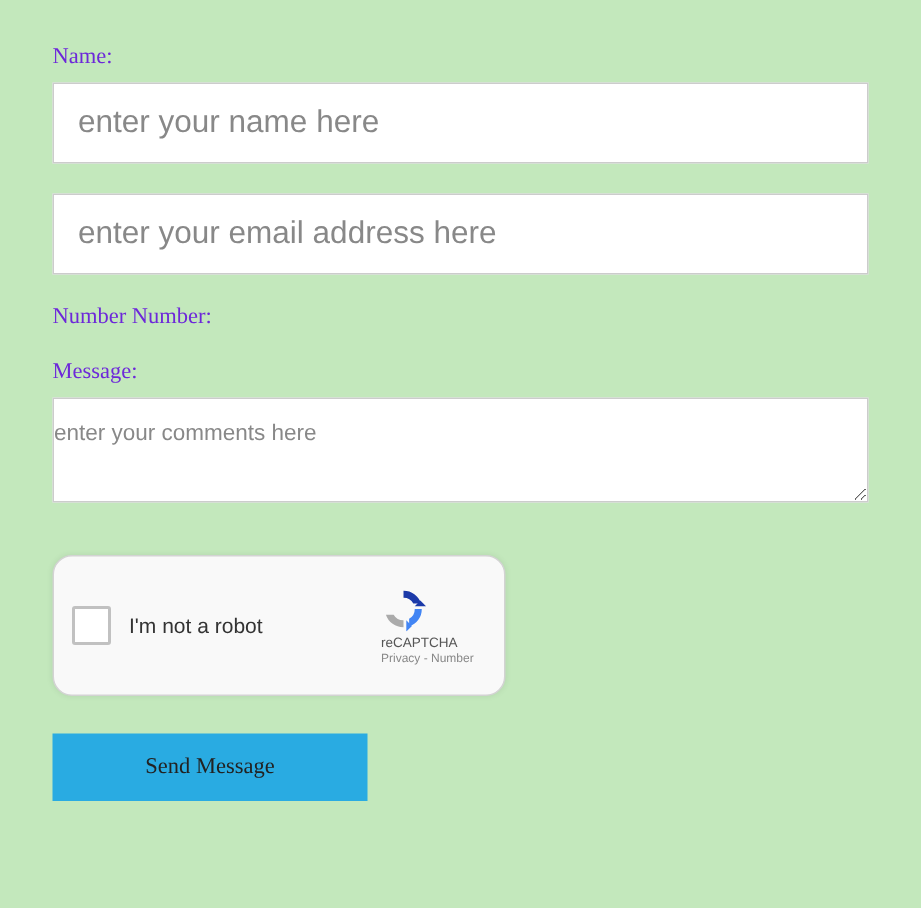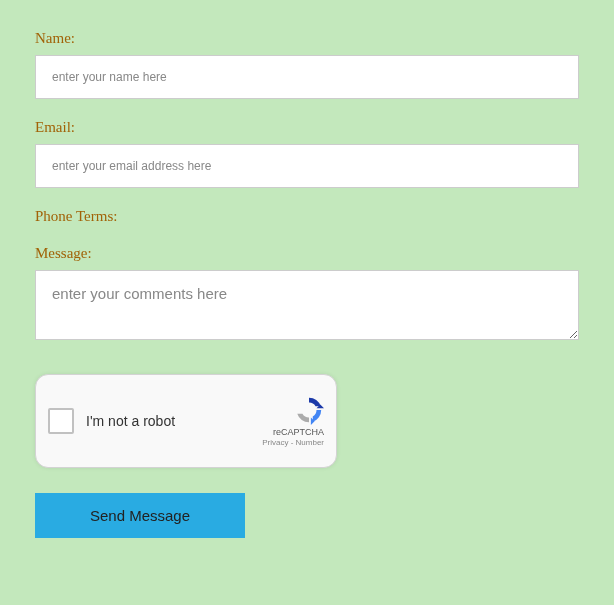--- a/index.html
+++ b/index.html
@@ -13,39 +13,39 @@
       width: 614px;
       height: 605px;
       padding: 30px 35px;
     }
     .form-group {
       margin-bottom: 20px;
     }
     .form-label {
       display: block;
       font-size: 15px;
-      color: #a16207;
+      color: #6d28d9;
       margin-bottom: 8px;
       font-family: Georgia, serif;
     }
     .form-input {
       width: 100%;
       padding: 14px 16px;
       border: 1px solid #ccc;
       background: #fff;
-      font-size: 12px;
+      font-size: 21px;
       font-family: Arial, Helvetica, sans-serif;
       color: #333;
     }
     .form-input::placeholder {
       color: #888;
     }
     .form-textarea {
       width: 100%;
-      padding: 14px 16px;
+      padding: 14px 0;
       border: 1px solid #ccc;
       background: #fff;
       font-size: 15px;
       font-family: Arial, Helvetica, sans-serif;
       color: #333;
       height: 70px;
       resize: both;
     }
     .form-textarea::placeholder {
       color: #888;
@@ -74,21 +74,21 @@
     }
     .recaptcha-label {
       font-family: Arial, Helvetica, sans-serif;
       font-size: 14px;
       color: #333;
       flex: 1;
     }
     .recaptcha-logo {
       display: flex;
       flex-direction: column;
-      align-items: flex-end;
+      align-items: flex-start;
       width: 70px;
       margin-left: 25px;
     }
     .recaptcha-logo-icon {
       width: 30px;
       height: 30px;
       margin-bottom: 2px;
     }
     .recaptcha-logo-text {
       font-family: Arial, Helvetica, sans-serif;
@@ -99,43 +99,42 @@
     .recaptcha-logo-links {
       font-family: Arial, Helvetica, sans-serif;
       font-size: 8px;
       color: #888;
     }
     .submit-button {
       background: #29abe2;
       border: none;
       padding: 14px 0;
       width: 210px;
-      font-family: Liberation Sans, sans-serif;
+      font-family: Liberation Serif, serif;
       font-size: 15px;
       color: #222;
       cursor: pointer;
       text-align: center;
     }
   </style>
 </head>
 <body>
 
 <form>
   <div class="form-group">
     <label class="form-label">Name:</label>
     <input type="text" class="form-input" placeholder="enter your name here" style="">
   </div>
 
   <div class="form-group">
-    <label class="form-label">Email:</label>
     <input type="text" class="form-input" placeholder="enter your email address here" style="">
   </div>
 
   <div class="form-group">
-    <label class="form-label">Phone Terms:</label>
+    <label class="form-label">Number Number:</label>
   </div>
 
   <div class="form-group">
     <label class="form-label">Message:</label>
     <textarea class="form-textarea" placeholder="enter your comments here" style=""></textarea>
   </div>
 
   <div class="recaptcha-box">
     <div class="recaptcha-checkbox"></div>
     <span class="recaptcha-label">I'm not a robot</span>

